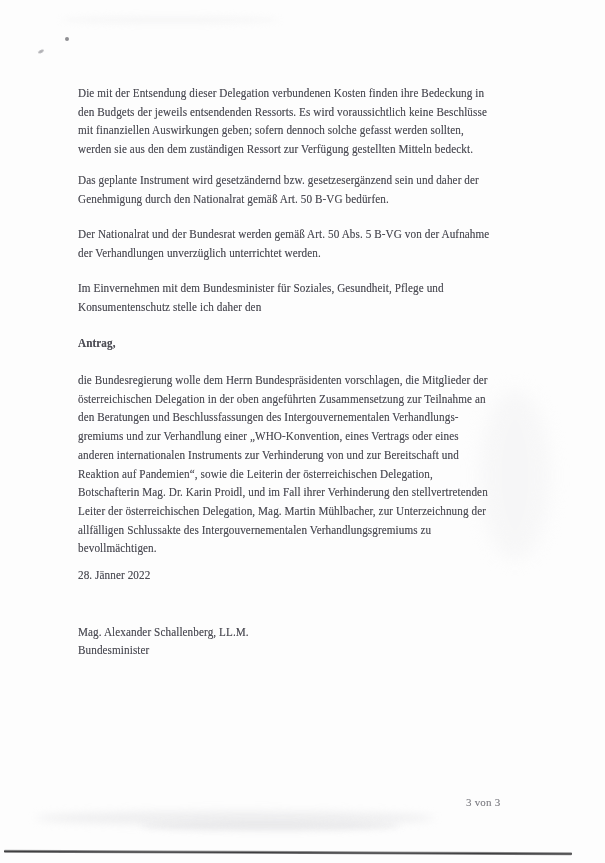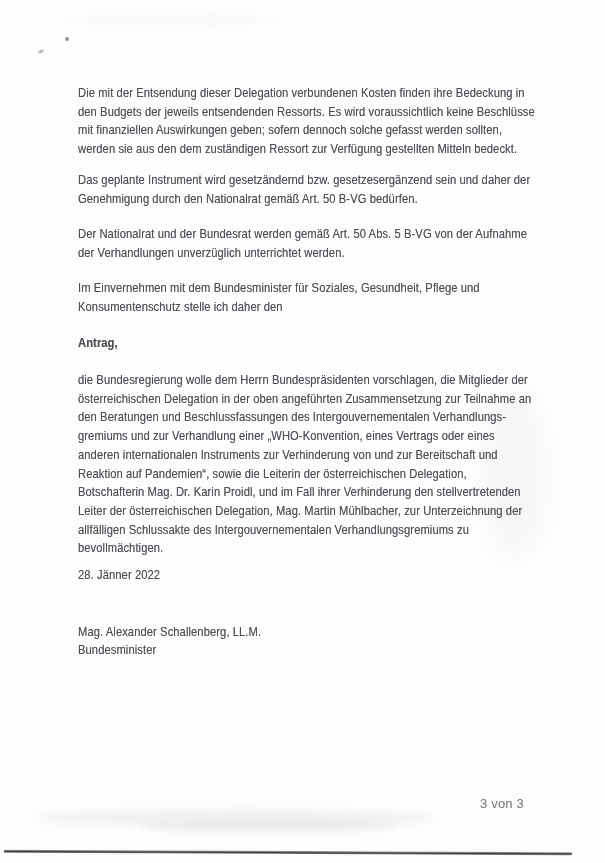--- a/index.html
+++ b/index.html
@@ -9,41 +9,41 @@
     width: 605px;
     height: 863px;
     overflow: hidden;
   }
   .page {
     position: relative;
     width: 605px;
     height: 863px;
     background: #fdfdfd;
     overflow: hidden;
-    font-family: Liberation Sans, sans-serif;
+    font-family: Liberation Serif, serif;
   }
   .txt {
     position: absolute;
     left: 78px;
     color: #4e4e56;
     font-size: 13px;
     line-height: 18.7px;
     white-space: pre;
     letter-spacing: 0.1px;
     transform: scaleX(0.86);
     transform-origin: 0 0;
     text-shadow: 0 0 0.6px rgba(78,78,86,0.55);
   }
   .bold { font-weight: bold; }
   .sig { line-height: 17.5px; }
   .footer-txt {
     position: absolute;
-    left: 480px;
+    left: 466px;
     top: 796px;
-    font-size: 13px;
+    font-size: 11px;
     color: #85858a;
     letter-spacing: 0.2px;
     white-space: pre;
     text-shadow: 0 0 0.5px rgba(130,130,138,0.6);
   }
   
   .speck-1 {
     position: absolute; left: 65px; top: 37px;
     width: 4px; height: 4px; background: #8f8f93;
     border-radius: 50%; filter: blur(0.5px);

